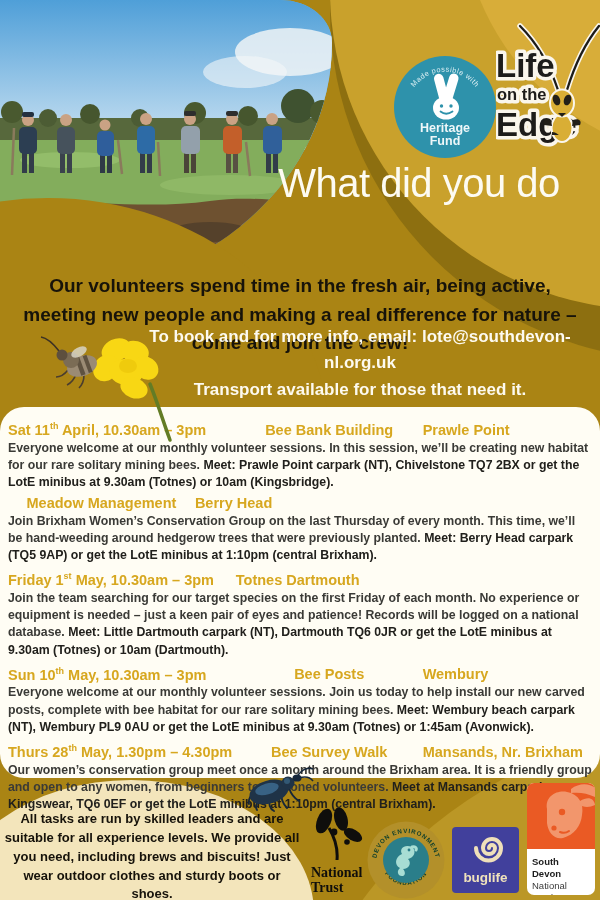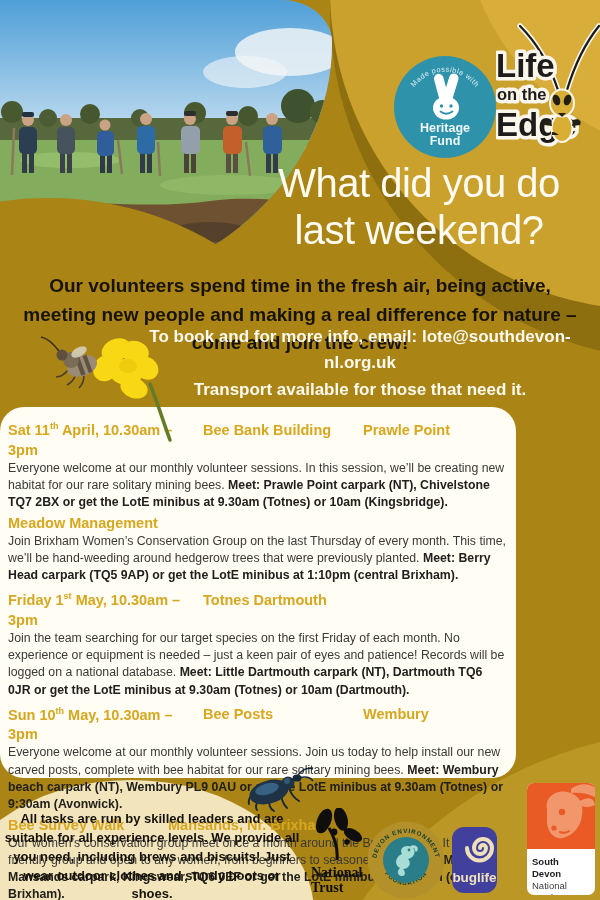--- a/index.html
+++ b/index.html
@@ -19,41 +19,41 @@
   .lote-logo{position:absolute;left:496px;top:22px;z-index:5;}
   
   .headline{position:absolute;left:238px;top:160px;width:362px;z-index:5;text-align:center;
     color:#fdfbf2;font-weight:normal;font-size:40px;line-height:1.17;letter-spacing:-.5px;}
   .intro{position:absolute;left:12px;top:272px;width:576px;z-index:5;text-align:center;
     color:#17130a;font-weight:bold;font-size:19px;line-height:1.5;}
   .booking{position:absolute;left:128px;top:324px;width:464px;z-index:5;text-align:center;
     color:#fdfaf0;font-weight:bold;font-size:17px;line-height:1.55;}
   .flower{position:absolute;left:38px;top:322px;z-index:6;}
   
-  .panel{position:absolute;left:0;top:407px;width:516px;height:371px;background:#fffdf4;
+  .panel{position:absolute;left:0;top:407px;width:600px;height:371px;background:#fffdf4;
     border-radius:24px;z-index:4;box-sizing:border-box;padding:7px 8px 0 8px;}
   .ev-head{display:flex;align-items:baseline;color:#d7a71f;font-weight:bold;
     font-size:14.5px;line-height:20px;margin-top:2px;}
   .ev-date{flex:0 0 39%;}
-  .ev-act{flex:0 0 32%;}
+  .ev-act{flex:0 0 32%;text-align:center;}
   .ev-loc{flex:1;text-align:left;}
-  .ev-body{font-size:12.3px;line-height:17.1px;color:#3a3a36;}
+  .ev-body{font-size:12.3px;line-height:17.1px;color:#3a3a36;font-weight:bold;}
   .ev-body b{color:#21201c;}
   sup{font-size:.62em;}
   
   .note-blob{width:366px;height:266px;left:-52px;top:780px;background:#f3e5bb;z-index:2;}
   .note{position:absolute;left:2px;top:810px;width:300px;z-index:5;text-align:center;
     color:#16120a;font-weight:bold;font-size:13px;line-height:1.45;}
   .beetle{position:absolute;left:243px;top:763px;z-index:5;}
   .nt-logo{position:absolute;left:311px;top:808px;z-index:5;width:58px;text-align:left;}
   .nt-text{font-family:"Liberation Serif",serif;font-weight:bold;color:#0f0e0c;
     font-size:14px;line-height:1.05;margin-top:2px;}
   .def-logo{position:absolute;left:367px;top:821px;z-index:5;}
-  .buglife{position:absolute;left:452px;top:827px;width:45px;height:66px;background:#41409c;
-    border-radius:12px;z-index:5;text-align:center;}
+  .buglife{position:absolute;left:452px;top:827px;width:67px;height:66px;background:#41409c;
+    border-radius:4px;z-index:5;text-align:center;}
   .buglife-label{color:#f0e2bc;font-weight:bold;font-size:13.5px;margin-top:-3px;}
   .sd-card{position:absolute;left:527px;top:783px;width:68px;height:112px;background:#fff;
     border-radius:7px;overflow:hidden;z-index:5;}
   .sd-text{padding:3px 5px;font-size:9.5px;line-height:1.25;color:#3c3c3c;}
   .sd-text .b1{font-weight:bold;color:#1c1c1c;}
 </style>
 </head>
 <body>
 
 <div class="poster">
@@ -191,21 +191,20 @@
         <ellipse cx="0" cy="-1" rx="12" ry="13.5" fill="#d9ae35" stroke="#faf6ec" stroke-width="2"></ellipse>
         <ellipse cx="-5.5" cy="-4" rx="3.6" ry="5.5" fill="#221f18" transform="rotate(-18 -5.5 -4)"></ellipse>
         <ellipse cx="5.5" cy="-4" rx="3.6" ry="5.5" fill="#221f18" transform="rotate(18 5.5 -4)"></ellipse>
         <path d="M-4,9 L0,13 L4,9 Z" fill="#221f18"></path>
       </g>
     </svg>
   </div>
 
   <div class="headline">
     <div>What did you do</div>
-    <div>last weekend?</div>
   </div>
 
   <div class="intro">Our volunteers spend time in the fresh air, being active, meeting new people and making a real difference for nature – come and join the crew!</div>
 
   <div class="flower">
     <svg width="175" height="125" viewBox="0 0 175 125">
       <path d="M112,62 C120,82 124,96 132,118" stroke="#637c25" stroke-width="3.5" fill="none" stroke-linecap="round"></path>
       <g fill="#f8d714">
         <ellipse cx="78" cy="28" rx="15" ry="11" transform="rotate(-25 78 28)"></ellipse>
         <ellipse cx="97" cy="30" rx="14" ry="11" transform="rotate(15 97 30)"></ellipse>
@@ -241,37 +240,39 @@
 
     <div class="ev-head">
       <span class="ev-date"><span>Sat 11</span><sup>th</sup><span> April, 10.30am – 3pm</span></span>
       <span class="ev-act">Bee Bank Building</span>
       <span class="ev-loc">Prawle Point</span>
     </div>
     <div class="ev-body"><span>Everyone welcome at our monthly volunteer sessions. In this session, we’ll be creating new habitat for our rare solitary mining bees. </span><b>Meet: Prawle Point carpark (NT), Chivelstone TQ7 2BX or get the LotE minibus at 9.30am (Totnes) or 10am (Kingsbridge).</b></div>
 
     <div class="ev-head">
       <span class="ev-act">Meadow Management</span>
+      <span class="ev-loc">Berry Head</span>
     </div>
     <div class="ev-body"><span>Join Brixham Women’s Conservation Group on the last Thursday of every month. This time, we’ll be hand-weeding around hedgerow trees that were previously planted. </span><b>Meet: Berry Head carpark (TQ5 9AP) or get the LotE minibus at 1:10pm (central Brixham).</b></div>
 
     <div class="ev-head">
       <span class="ev-date"><span>Friday 1</span><sup>st</sup><span> May, 10.30am – 3pm</span></span>
       <span class="ev-loc">Totnes Dartmouth</span>
     </div>
     <div class="ev-body"><span>Join the team searching for our target species on the first Friday of each month. No experience or equipment is needed – just a keen pair of eyes and patience! Records will be logged on a national database. </span><b>Meet: Little Dartmouth carpark (NT), Dartmouth TQ6 0JR or get the LotE minibus at 9.30am (Totnes) or 10am (Dartmouth).</b></div>
 
     <div class="ev-head">
       <span class="ev-date"><span>Sun 10</span><sup>th</sup><span> May, 10.30am – 3pm</span></span>
       <span class="ev-act">Bee Posts</span>
       <span class="ev-loc">Wembury</span>
     </div>
-    <div class="ev-body"><span>Everyone welcome at our monthly volunteer sessions. Join us today to help install our new carved posts, complete with bee habitat for our rare solitary mining bees. </span><b>Meet: Wembury beach carpark (NT), Wembury PL9 0AU or get the LotE minibus at 9.30am (Totnes) or 9:30am (Avonwick).</b></div>
-
-    <div class="ev-head">
+    <div class="ev-body"><span>Everyone welcome at our monthly volunteer sessions. Join us today to help install our new carved posts, complete with bee habitat for our rare solitary mining bees. </span><b>Meet: Wembury beach carpark (NT), Wembury PL9 0AU or get the LotE minibus at 9.30am (Totnes) or 1:45am (Avonwick).</b></div>
+
+    <div class="ev-head">
+      <span class="ev-date"><span>Thurs 28</span><sup>th</sup><span> May, 1.30pm – 4.30pm</span></span>
       <span class="ev-act">Bee Survey Walk</span>
       <span class="ev-loc">Mansands, Nr. Brixham</span>
     </div>
     <div class="ev-body"><span>Our women’s conservation group meet once a month around the Brixham area. It is a friendly group and open to any women, from beginners to seasoned volunteers. </span><b>Meet at Mansands carpark, Kingswear, TQ6 0EF or get the LotE minibus at 1:10pm (central Brixham).</b></div>
 
   </div>
 
   <div class="blob note-blob"></div>
   <div class="note">All tasks are run by skilled leaders and are suitable for all experience levels. We provide all you need, including brews and biscuits! Just wear outdoor clothes and sturdy boots or shoes.</div>
 

